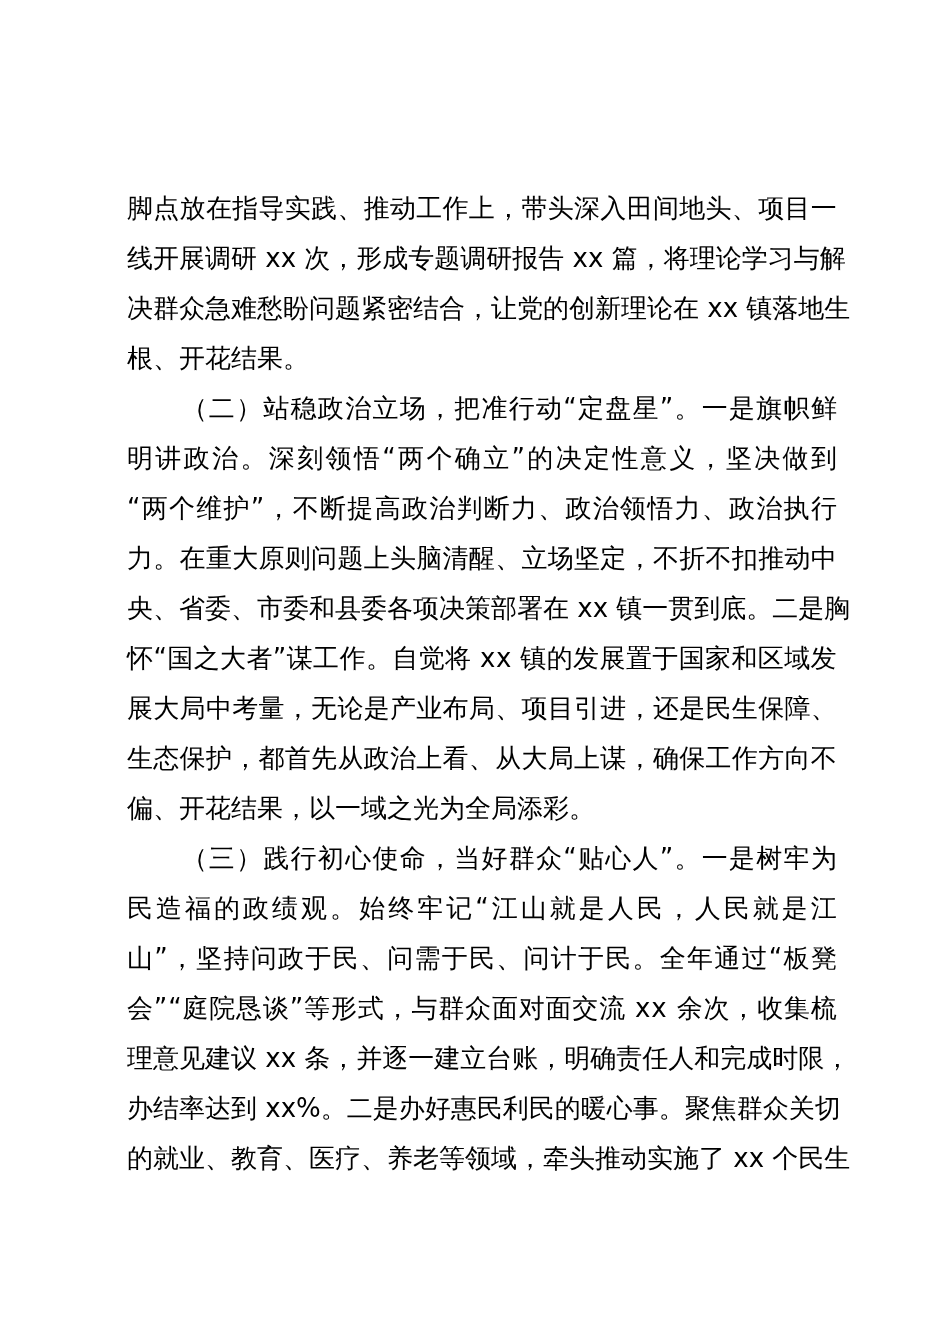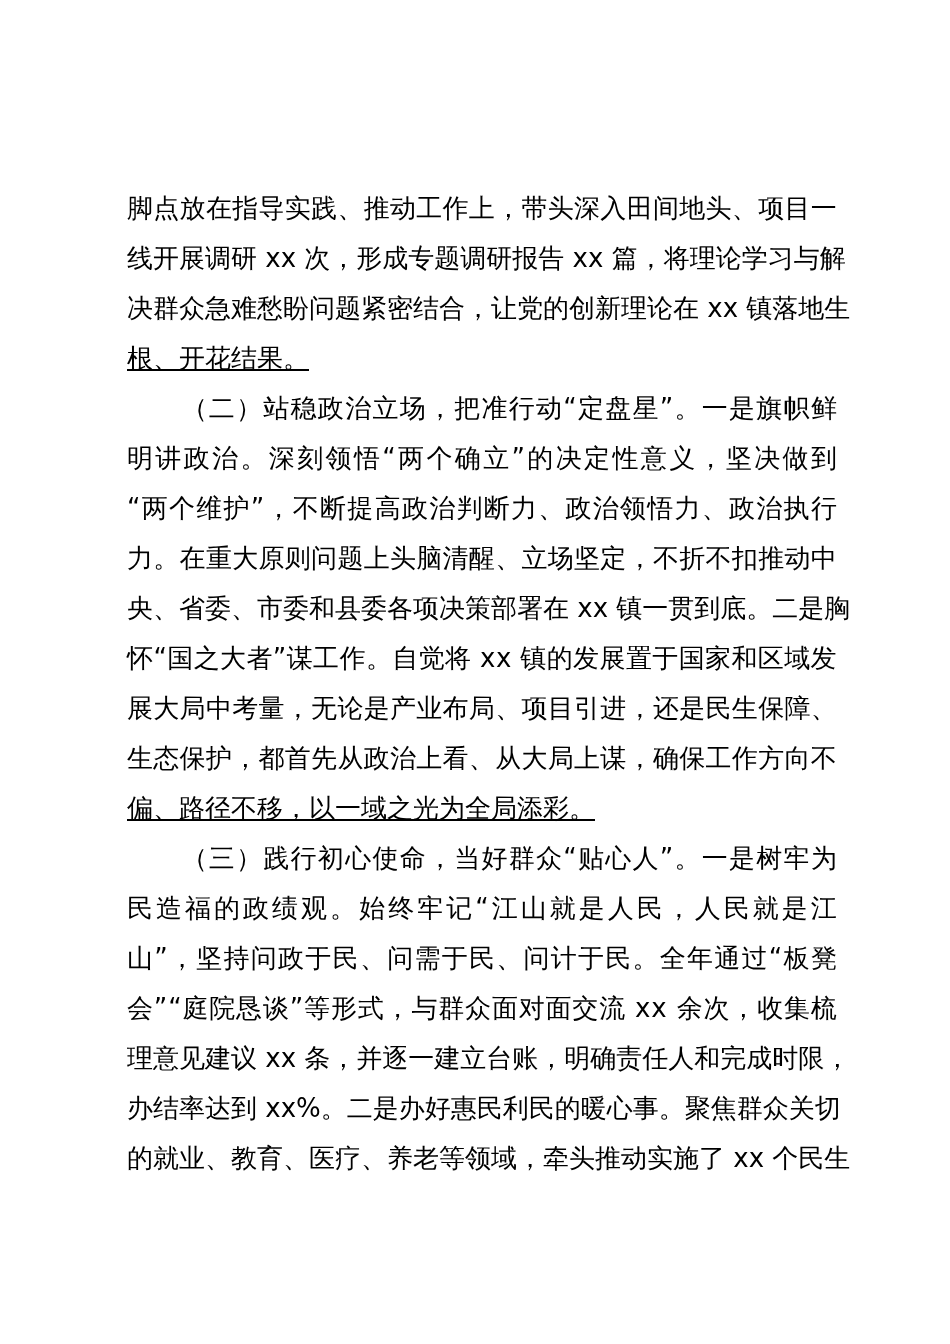--- a/index.html
+++ b/index.html
@@ -32,21 +32,20 @@
     .line {
       height: 50px;
       line-height: 50px;
       font-size: 26px;
       white-space: nowrap;
       display: flex;
       justify-content: space-between;
     }
     .line.last {
       justify-content: flex-start;
-      text-decoration: underline;
     }
     .line span.ch {
       display: inline-block;
       text-align: center;
     }
   </style>
 </head>
 <body>
 
 <div class="page">
@@ -382,21 +381,21 @@
           <span class="ch">谋</span>
           <span class="ch">，</span>
           <span class="ch">确</span>
           <span class="ch">保</span>
           <span class="ch">工</span>
           <span class="ch">作</span>
           <span class="ch">方</span>
           <span class="ch">向</span>
           <span class="ch">不</span>
         </div>
-      <div class="line last">偏、路径不移，以一域之光为全局添彩。</div>
+      <div class="line last">偏、开花结果，以一域之光为全局添彩。</div>
     </div>
 
     <div class="paragraph">
       <div class="line">
           <span class="ch">　</span>
           <span class="ch">　</span>
           <span class="ch">（</span>
           <span class="ch">三</span>
           <span class="ch">）</span>
           <span class="ch">践</span>

